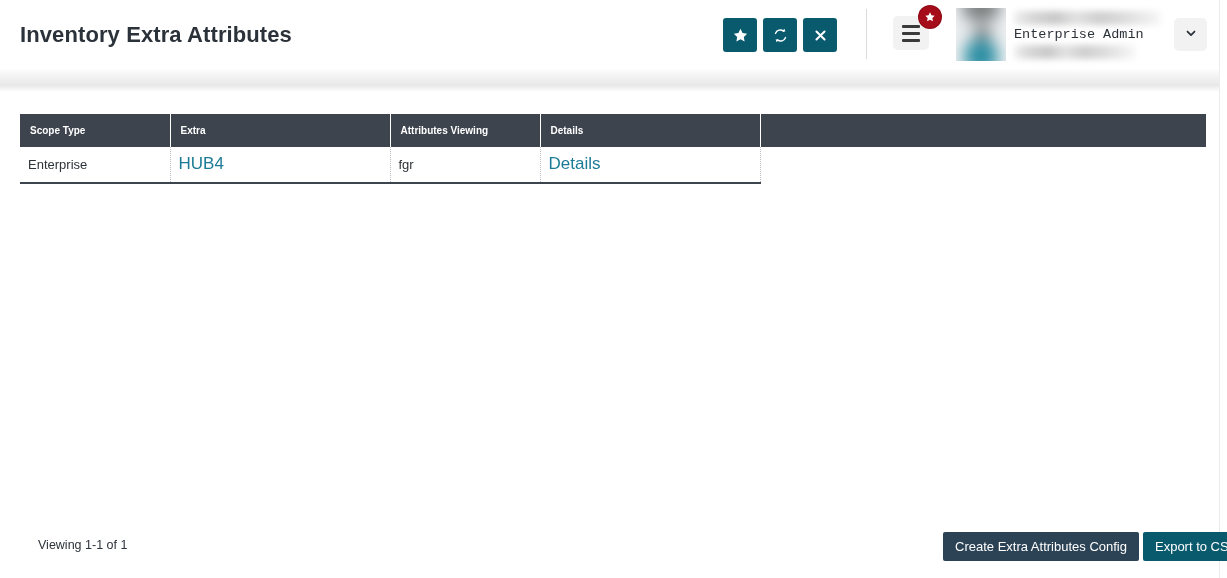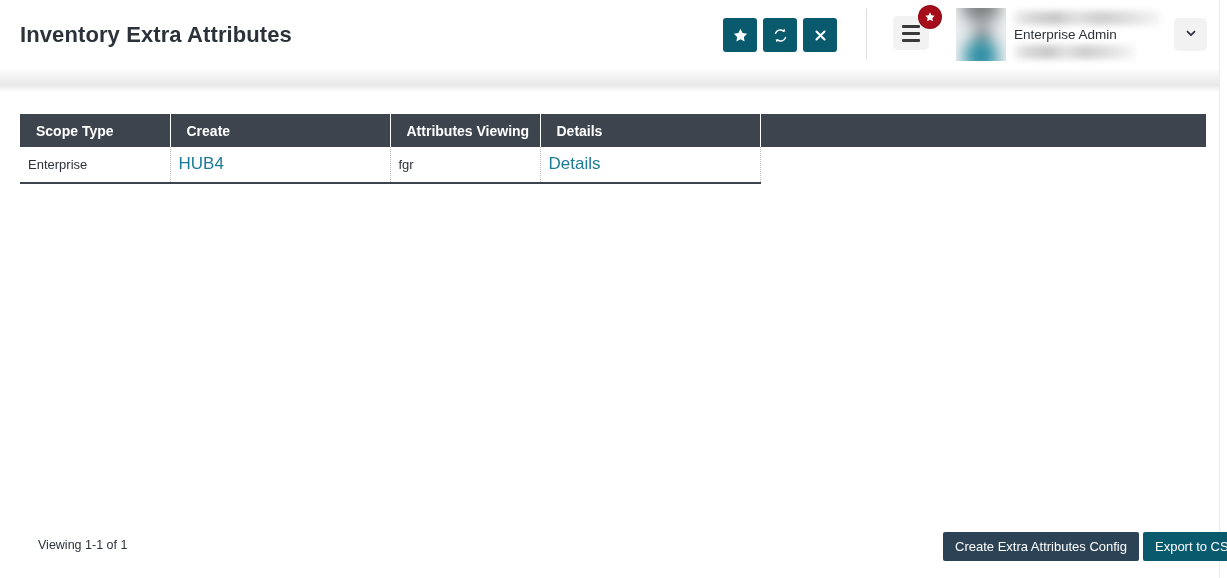--- a/index.html
+++ b/index.html
@@ -39,21 +39,21 @@
     display:flex; flex-direction:column; align-items:center; justify-content:center;
     gap:4px; cursor:pointer;
   }
   .hamburger i { display:block; width:18px; height:3px; background:#3a3a3a; border-radius:1px; }
   .badge-star {
     position:absolute; right:-12px; top:-10px; width:22px; height:22px; border-radius:50%;
     background:#a50d1a; display:flex; align-items:center; justify-content:center;
     box-shadow:0 0 0 1px #8f0a16;
   }
 
-  .user-area { position:absolute; left:956px; top:7px; display:flex; align-items:flex-end; }
+  .user-area { position:absolute; left:956px; top:7px; display:flex; align-items:flex-end;font-family:Liberation Mono, monospace; }
   .avatar {
     width:50px; height:53px; overflow:hidden; position:relative; background:#c9cdd0;
   }
   .avatar-blur {
     position:absolute; inset:-12px;
     background:
       radial-gradient(ellipse 34px 26px at 50% 14%, #6d6f70 0%, #8d9092 45%, rgba(210,214,216,0) 72%),
       radial-gradient(ellipse 30px 30px at 50% 78%, #1b7f96 0%, #3a99ad 40%, rgba(235,238,240,0) 74%),
       radial-gradient(ellipse 16px 22px at 52% 52%, #57595b 0%, rgba(140,145,148,0) 70%),
       linear-gradient(90deg,#ffffff 0%, #e9ecee 18%, #d7dbdd 50%, #e9ecee 82%, #ffffff 100%);
@@ -84,22 +84,22 @@
   }
   .scroll-gutter {
     position:absolute; right:0; top:0; width:8px; height:578px; background:#ffffff;
     border-left:1px solid #ececed;
   }
 
   
   .table-wrap { position:absolute; left:20px; top:114px; width:1186px; }
   table.grid { border-collapse:collapse; width:1186px; table-layout:fixed; }
   table.grid thead th {
-    background:#3d444e; color:#ffffff; font-size:14px; font-weight:bold;
-    text-align:left; padding:8px 0 8px 16px; height:33px; vertical-align:middle;
+    background:#3d444e; color:#ffffff; font-size:10px; font-weight:bold;
+    text-align:left; padding:8px 0 8px 10px; height:33px; vertical-align:middle;
     border-right:1px solid #ffffff; white-space:nowrap;
   }
   table.grid thead th:last-child { border-right:none; }
   table.grid tbody td {
     font-size:13px; color:#2c3239; padding:7px 0 8px 8px; height:29px;
     vertical-align:middle; background:#ffffff;
     border-right:1px dotted #b9bcbf; border-bottom:2px solid #3d444e;
     white-space:nowrap;
   }
   table.grid tbody td.blank-cell { border-right:none; border-bottom:none; }
@@ -197,21 +197,21 @@
   </div>
 
   <div class="header-shadow"></div>
   <div class="scroll-gutter"></div>
 
   <div class="table-wrap">
     <table class="grid">
       <thead>
         <tr>
           <th class="col-scopetype">Scope Type</th>
-          <th class="col-scope">Create</th>
+          <th class="col-scope">Extra</th>
           <th class="col-attrs">Attributes Viewing</th>
           <th class="col-details">Details</th>
           <th class="col-blank"></th>
         </tr>
       </thead>
       <tbody>
         <tr>
           <td>Enterprise</td>
           <td>
             <a href="#" class="cell-link">HUB4</a>

